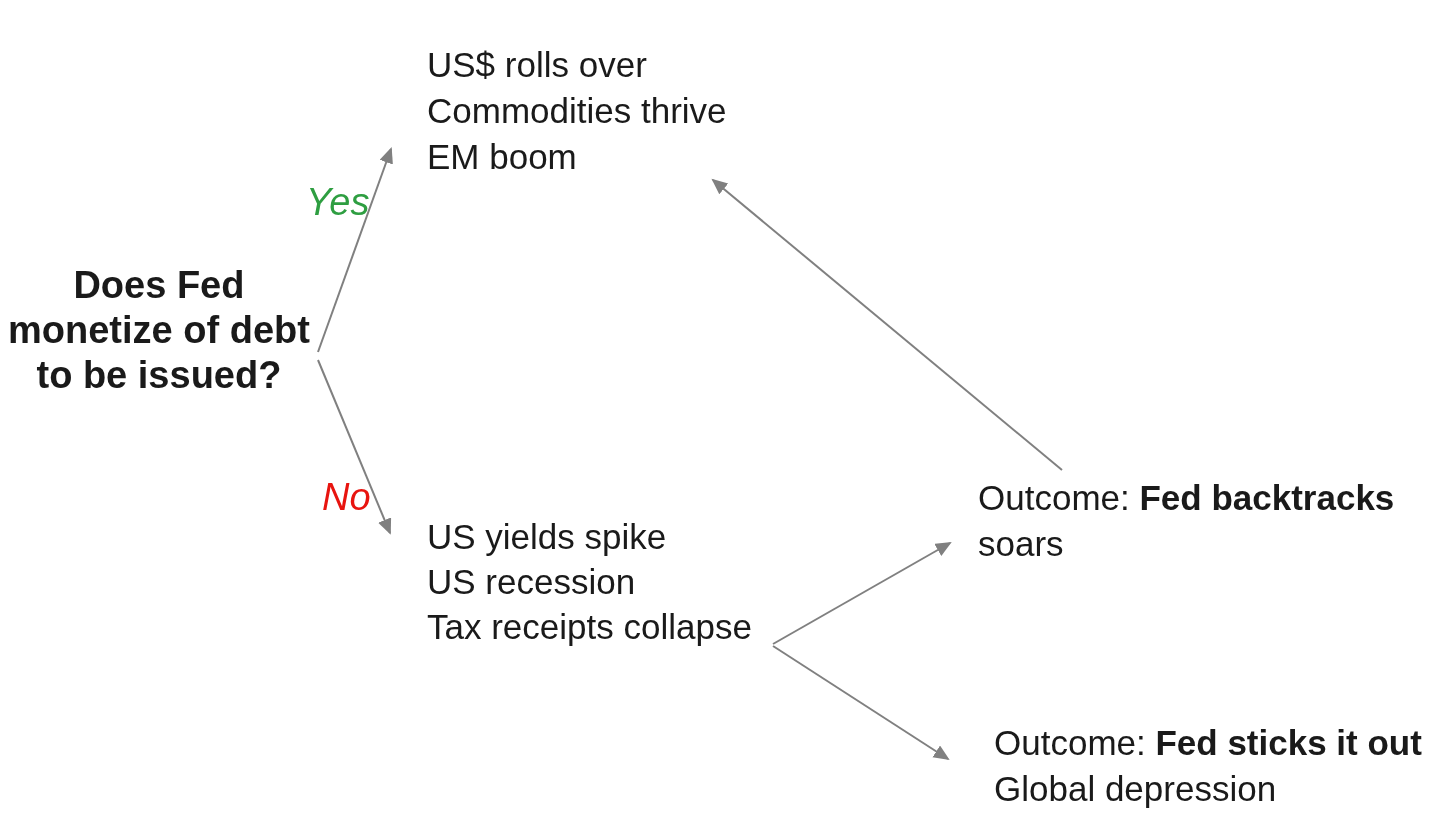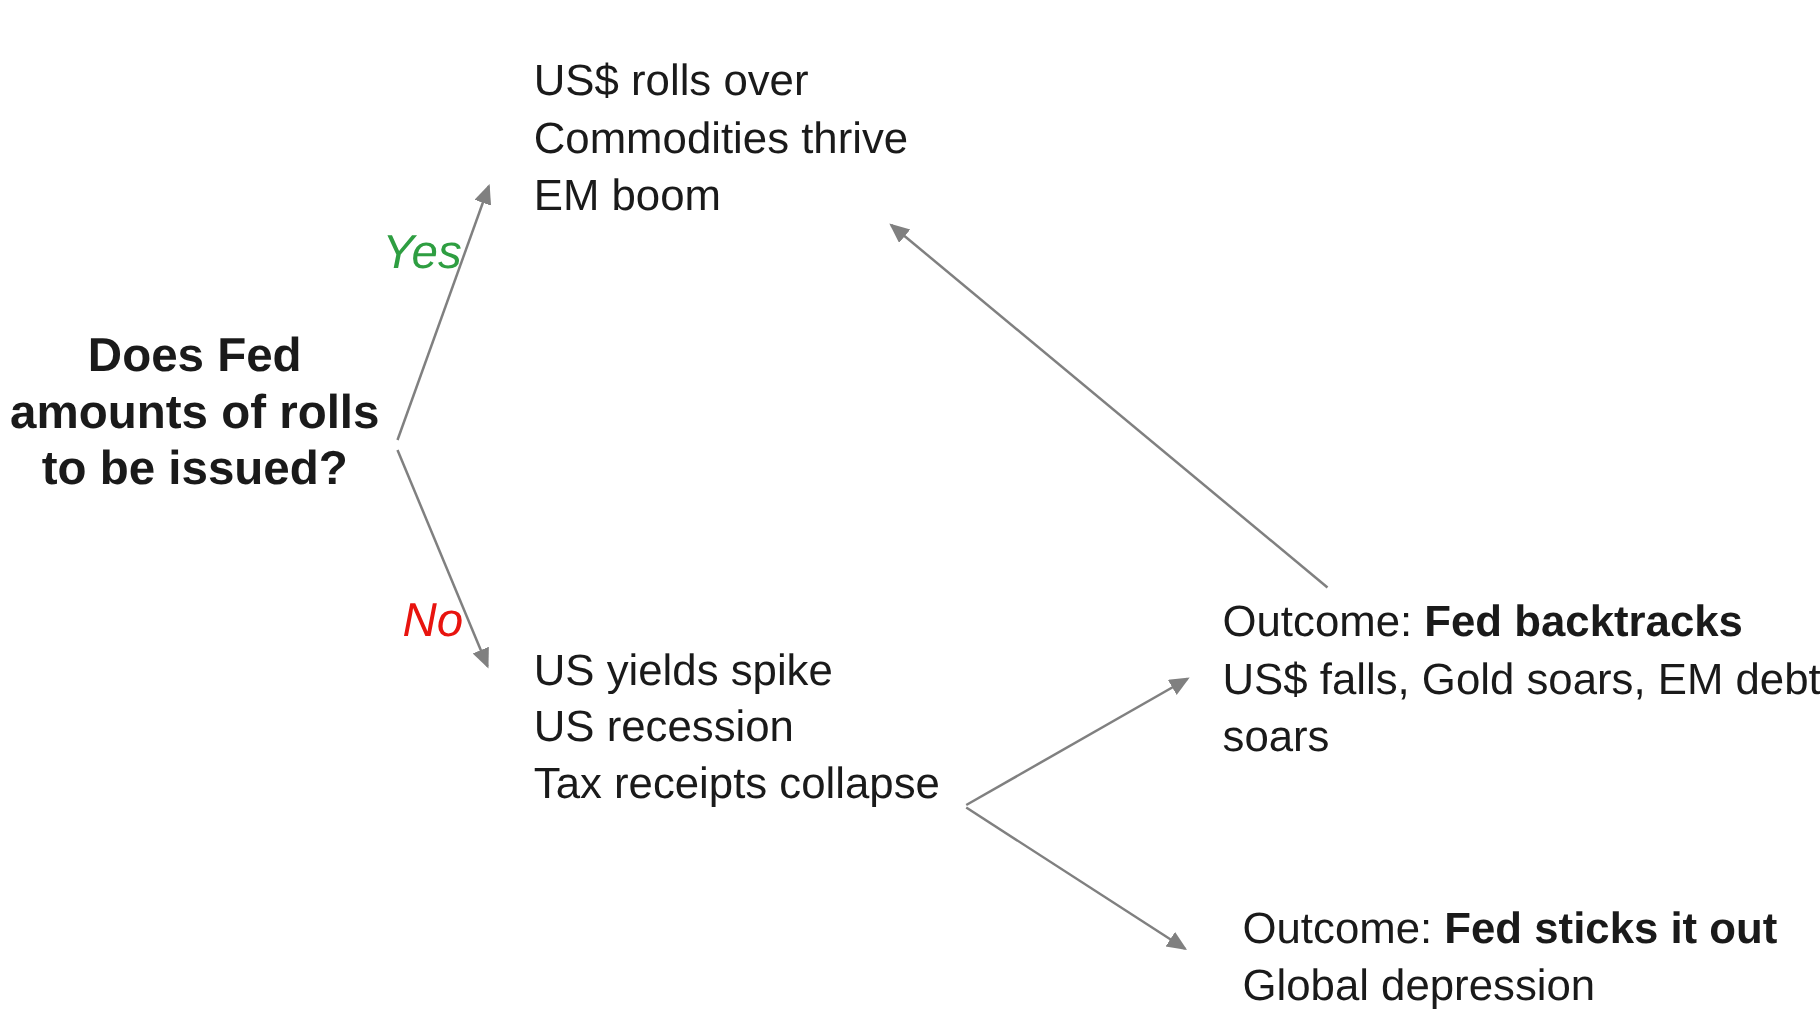--- a/index.html
+++ b/index.html
@@ -75,42 +75,41 @@
     </defs>
     <line x1="318" y1="352" x2="391" y2="149" marker-end="url(#ah)"></line>
     <line x1="318" y1="360" x2="390" y2="533" marker-end="url(#ah)"></line>
     <line x1="773" y1="644" x2="950" y2="543" marker-end="url(#ah)"></line>
     <line x1="773" y1="646" x2="948" y2="759" marker-end="url(#ah)"></line>
     <line x1="1062" y1="470" x2="713" y2="180" marker-end="url(#ah)"></line>
   </svg>
 
   <div class="question">
     <div>Does Fed</div>
-    <div>amounts of rolls</div>
+    <div>monetize of debt</div>
     <div>to be issued?</div>
   </div>
 
   <div class="branch-label yes">Yes</div>
   <div class="branch-label no">No</div>
 
   <div class="node top">
     <div>US$ rolls over</div>
     <div>Commodities thrive</div>
     <div>EM boom</div>
   </div>
 
   <div class="node mid">
     <div>US yields spike</div>
     <div>US recession</div>
     <div>Tax receipts collapse</div>
   </div>
 
   <div class="node outcome-1">
     <div><span>Outcome: </span><b>Fed backtracks</b></div>
-    <div>US$ falls, Gold soars, EM debt</div>
     <div>soars</div>
   </div>
 
   <div class="node outcome-2">
     <div><span>Outcome: </span><b>Fed sticks it out</b></div>
     <div>Global depression</div>
   </div>
 
 </div>
 

